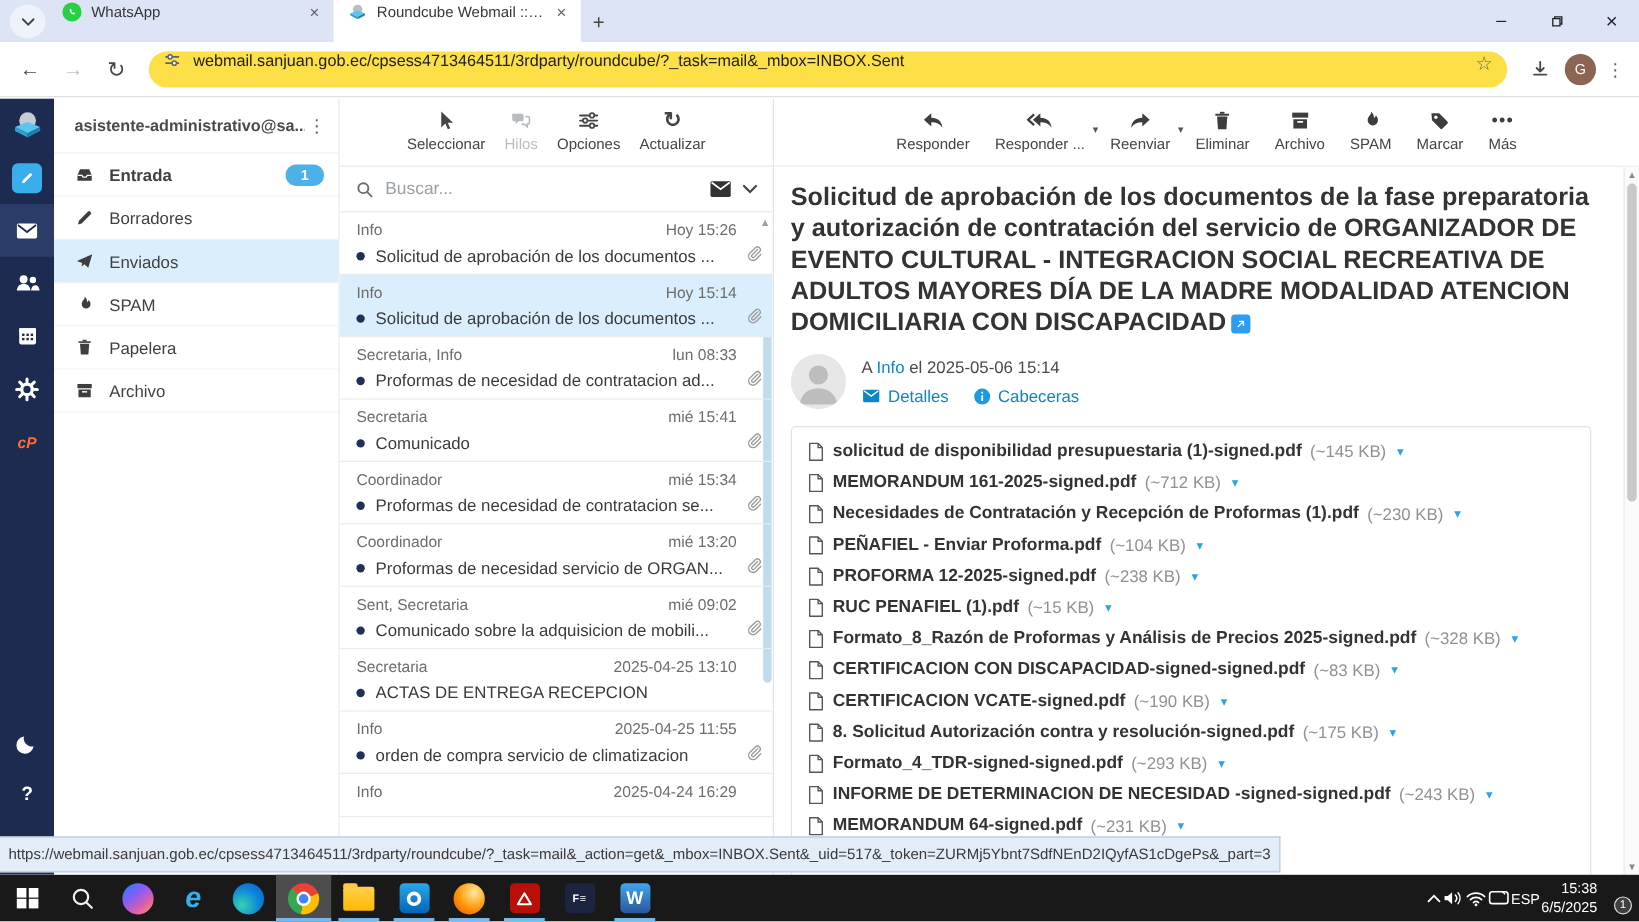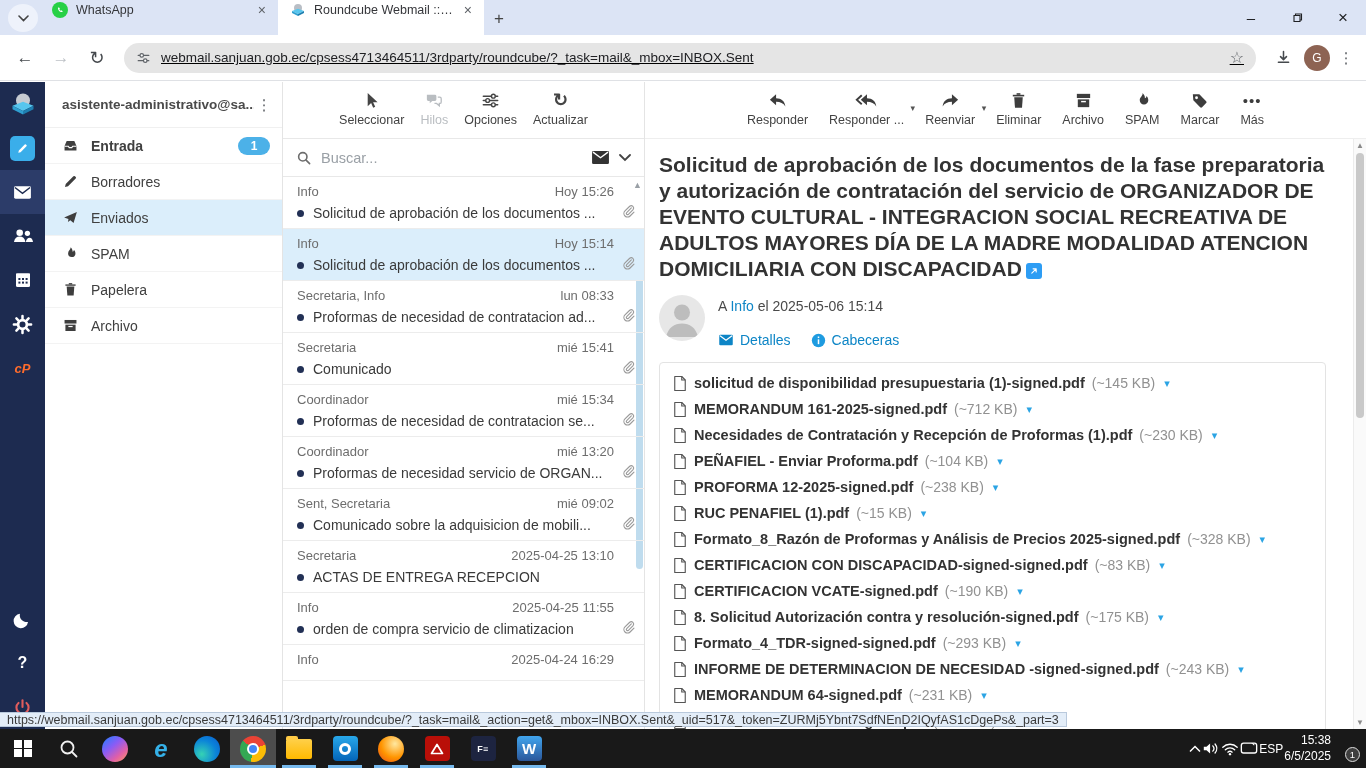--- a/index.html
+++ b/index.html
@@ -17,21 +17,21 @@
   .tab-close { font-size:14px; color:#5f6368; padding:0 2px; }
   .newtab-btn { font-size:17px; color:#444; margin:0 0 6px 10px; }
   .win-controls { position:absolute; right:0; top:0; height:35px; display:flex; }
   .win-btn { width:46px; height:35px; display:flex; align-items:center; justify-content:center; color:#202124; font-size:15px; }
   .favicon { width:16px; height:16px; flex:0 0 16px; border-radius:50%; position:relative; }
   .fav-whatsapp { background:#27d045; display:flex; align-items:center; justify-content:center; }
 
   .browser-toolbar { height:46px; background:#fff; border-bottom:1px solid #dfe1e5; display:flex; align-items:center; padding:0 10px; gap:6px; }
   .nav-ico { width:30px; height:30px; display:flex; align-items:center; justify-content:center; font-size:17px; color:#45494d; }
   .nav-ico.disabled { color:#bdc1c6; }
-  .omnibox { flex:1; height:30px; background:#e5e5e5; border-radius:15px; display:flex; align-items:center; padding:0 12px; gap:10px; margin:0 6px;text-decoration:underline; }
+  .omnibox { flex:1; height:30px; background:#fde047; border-radius:15px; display:flex; align-items:flex-start; padding:0 12px; gap:10px; margin:0 6px; }
   .omni-url { flex:1; font-size:13.5px; color:#202124; white-space:nowrap; overflow:hidden; }
   .star { color:#5f6368; font-size:16px; }
   .avatar-g { width:26px; height:26px; border-radius:50%; background:#8d6353; color:#fff; font-size:12px; display:flex; align-items:center; justify-content:center; }
   .kebab { color:#5f6368; font-size:15px; letter-spacing:0; width:20px; text-align:center; }
 
   
   .app { position:absolute; top:82px; left:0; right:0; bottom:39px; display:flex; overflow:hidden; }
 
   .rail { width:45px; background:#1d2b50; display:flex; flex-direction:column; align-items:center; flex:0 0 45px; }
   .rail-item { width:45px; height:44px; display:flex; align-items:center; justify-content:center; color:#fff; }
@@ -73,36 +73,36 @@
 
   .viewpane { flex:1; display:flex; flex-direction:column; background:#fff; position:relative; min-width:0; }
   .view-toolbar { height:57px; border-bottom:1px solid #eeeeee; display:flex; justify-content:center; align-items:flex-start; padding-top:9px; gap:21px; }
   .view-toolbar .tb-btn { color:#3d3d3d; }
   .view-scroll { flex:1; overflow:hidden; padding:13px 40px 0 14px; position:relative; }
   .subject { font-size:21px; font-weight:bold; color:#333; line-height:1.24; max-width:692px; }
   .ext-link { display:inline-flex; width:16px; height:16px; background:#2d9df4; border-radius:3px; align-items:center; justify-content:center; vertical-align:baseline; margin-left:4px; }
   .sender-block { display:flex; gap:13px; margin:13px 0 14px; align-items:flex-start; }
   .big-avatar { width:46px; height:46px; border-radius:50%; background:#e7e7e7; overflow:hidden; position:relative; flex:0 0 46px; }
   .sender-lines { padding-top:3px; }
-  .to-line { font-size:14px; color:#4a4a4a; margin-bottom:18px; }
+  .to-line { font-size:14px; color:#4a4a4a; margin-bottom:8px; }
   .to-line a { color:#0d85c6; text-decoration:none; }
   .meta-links { display:flex; gap:20px; align-items:flex-end; }
   .meta-link { display:flex; align-items:center; gap:6px; font-size:14px; color:#0d85c6; }
   .attachments { border:1px solid #e3e3e3; border-radius:4px; padding:7px 13px; margin-top:3px; display:flex; flex-wrap:wrap; max-width:678px; }
   .att-item { display:flex; align-items:center; gap:7px; flex:0 0 100%; padding:4.5px 0; }
   .att-item.inline { flex:0 0 auto; margin-right:34px; }
   .att-name { font-size:14.5px; color:#333; white-space:nowrap;font-weight:bold; }
   .att-size { font-size:14px; color:#919191; white-space:nowrap; }
   .att-caret { font-size:11px; color:#2ba4e4; margin-left:2px; }
   .view-sb { position:absolute; right:0; top:57px; bottom:0; width:13px; background:#fafafa; border-left:1px solid #ececec; }
   .view-sb-thumb { position:absolute; top:14px; left:2px; width:8px; height:265px; background:#c9c9c9; border-radius:4px; }
   .view-sb-up { position:absolute; top:2px; width:100%; text-align:center; font-size:8px; color:#8a8a8a; }
   .view-sb-down { position:absolute; bottom:2px; width:100%; text-align:center; font-size:8px; color:#8a8a8a; }
 
-  .status-tooltip { position:absolute; left:0; bottom:41px; height:15px; background:#e3edf8; border:1px solid #b9c9dc; border-left:none; display:flex; align-items:center; padding:0 7px; font-size:12.5px; color:#3a3a3a; white-space:nowrap; z-index:5; }
+  .status-tooltip { position:absolute; left:0; bottom:41px; height:30px; background:#e3edf8; border:1px solid #b9c9dc; border-left:none; display:flex; align-items:center; padding:0 7px; font-size:12.5px; color:#3a3a3a; white-space:nowrap; z-index:5; }
 
   
   .taskbar { position:absolute; left:0; right:0; bottom:0; height:39px; background:#191919; display:flex; align-items:center; z-index:6; }
   .tk-btn { width:46px; height:39px; display:flex; align-items:center; justify-content:center; position:relative; }
   .tk-btn.appactive { background:#4d4d4d; }
   .tk-run { position:absolute; bottom:0; left:6px; right:6px; height:3px; background:#76b9ed; }
   .tk-btn.appactive .tk-run { left:0; right:0; }
   .win-grid { display:grid; grid-template-columns:8px 8px; grid-template-rows:8px 8px; gap:1.5px; }
   .win-grid span { background:#fff; }
   .circle-ico { width:26px; height:26px; border-radius:50%; position:relative; }

